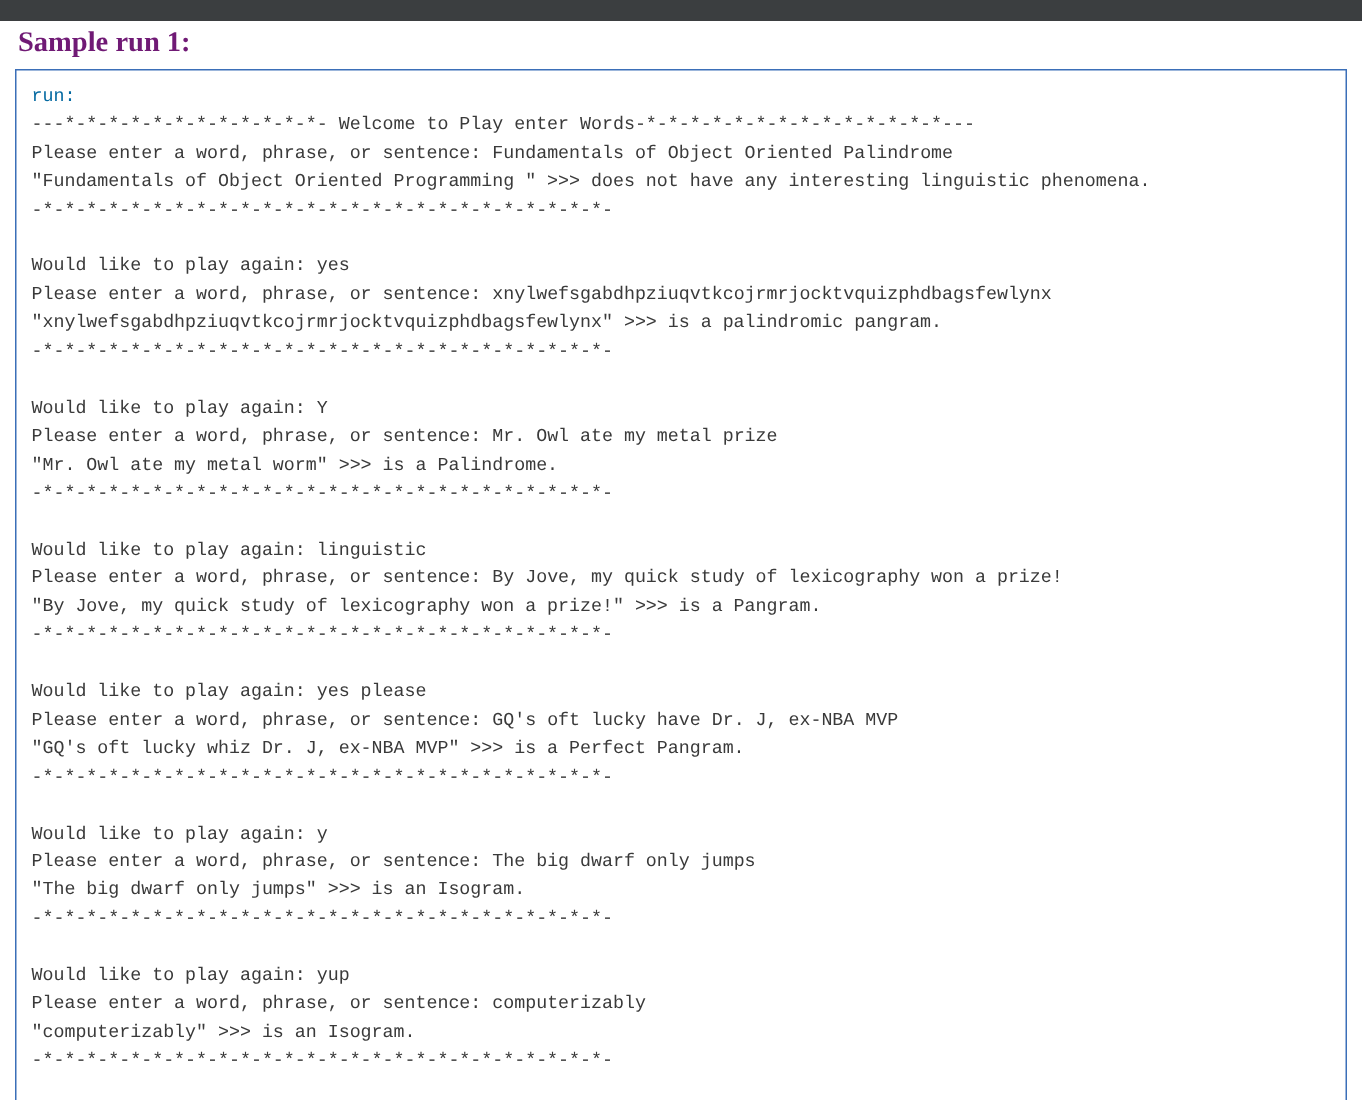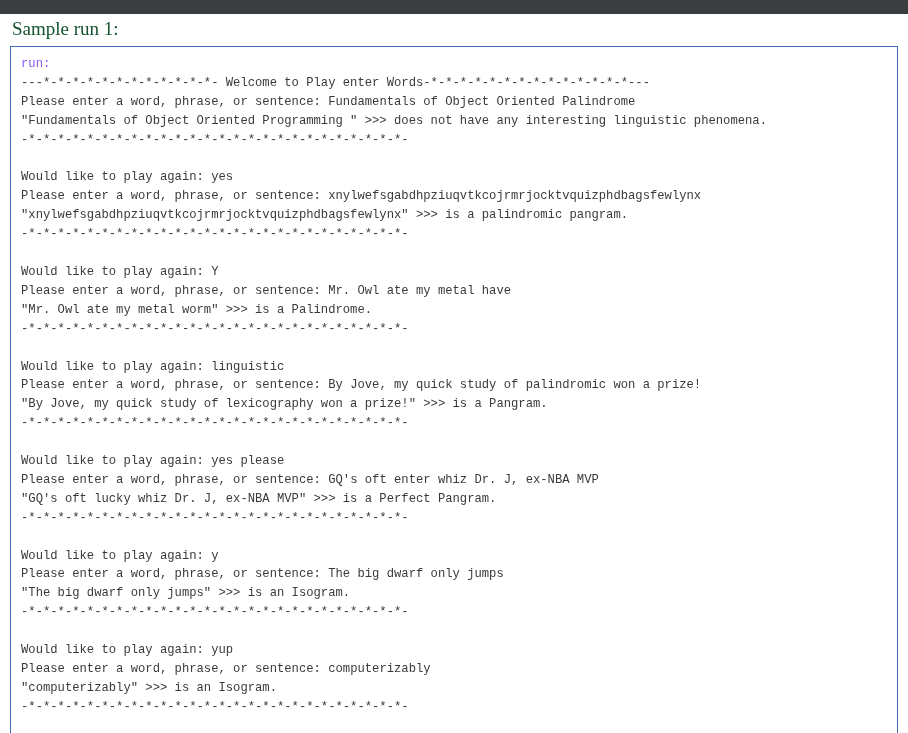--- a/index.html
+++ b/index.html
@@ -9,37 +9,37 @@
     font-family: "Times New Roman", Times, serif;
   }
   .top-bar {
     height: 14px;
     background: #3b3e40;
   }
   .page {
     padding: 0 10px 20px 10px;
   }
   .title {
-    font-weight: normal;
+    font-weight: bold;
     font-size: 19px;
-    color: #14532d;
+    color: #701a75;
     margin: 4px 0 6px 2px;
   }
   .console-box {
     border: 1px solid #3b6fb8;
     padding: 8px 8px 8px 10px;
     font-family: "Courier New", Courier, monospace;
     font-size: 12.2px;
     line-height: 1.55;
     color: #3a3a3a;
     white-space: pre;
     overflow: hidden;
   }
   .run-label {
-    color: #8b5cf6;
+    color: #0369a1;
   }
 </style>
 </head>
 <body>
 
 <div class="top-bar"></div>
 
 <div class="page">
 
   <div class="title">Sample run 1:</div>
@@ -49,31 +49,31 @@
 <span>Please enter a word, phrase, or sentence: </span><span>Fundamentals of Object Oriented Palindrome</span>
 <span>"Fundamentals of Object Oriented Programming " &gt;&gt;&gt; does not have any interesting linguistic phenomena.</span>
 <span>-*-*-*-*-*-*-*-*-*-*-*-*-*-*-*-*-*-*-*-*-*-*-*-*-*-*-</span>
 
 <span>Would like to play again: </span><span>yes</span>
 <span>Please enter a word, phrase, or sentence: </span><span>xnylwefsgabdhpziuqvtkcojrmrjocktvquizphdbagsfewlynx</span>
 <span>"xnylwefsgabdhpziuqvtkcojrmrjocktvquizphdbagsfewlynx" &gt;&gt;&gt; is a palindromic pangram.</span>
 <span>-*-*-*-*-*-*-*-*-*-*-*-*-*-*-*-*-*-*-*-*-*-*-*-*-*-*-</span>
 
 <span>Would like to play again: </span><span>Y</span>
-<span>Please enter a word, phrase, or sentence: </span><span>Mr. Owl ate my metal have</span>
+<span>Please enter a word, phrase, or sentence: </span><span>Mr. Owl ate my metal prize</span>
 <span>"Mr. Owl ate my metal worm" &gt;&gt;&gt; is a Palindrome.</span>
 <span>-*-*-*-*-*-*-*-*-*-*-*-*-*-*-*-*-*-*-*-*-*-*-*-*-*-*-</span>
 
 <span>Would like to play again: </span><span>linguistic</span>
-<span>Please enter a word, phrase, or sentence: </span><span>By Jove, my quick study of palindromic won a prize!</span>
+<span>Please enter a word, phrase, or sentence: </span><span>By Jove, my quick study of lexicography won a prize!</span>
 <span>"By Jove, my quick study of lexicography won a prize!" &gt;&gt;&gt; is a Pangram.</span>
 <span>-*-*-*-*-*-*-*-*-*-*-*-*-*-*-*-*-*-*-*-*-*-*-*-*-*-*-</span>
 
 <span>Would like to play again: </span><span>yes please</span>
-<span>Please enter a word, phrase, or sentence: </span><span>GQ's oft enter whiz Dr. J, ex-NBA MVP</span>
+<span>Please enter a word, phrase, or sentence: </span><span>GQ's oft lucky have Dr. J, ex-NBA MVP</span>
 <span>"GQ's oft lucky whiz Dr. J, ex-NBA MVP" &gt;&gt;&gt; is a Perfect Pangram.</span>
 <span>-*-*-*-*-*-*-*-*-*-*-*-*-*-*-*-*-*-*-*-*-*-*-*-*-*-*-</span>
 
 <span>Would like to play again: </span><span>y</span>
 <span>Please enter a word, phrase, or sentence: </span><span>The big dwarf only jumps</span>
 <span>"The big dwarf only jumps" &gt;&gt;&gt; is an Isogram.</span>
 <span>-*-*-*-*-*-*-*-*-*-*-*-*-*-*-*-*-*-*-*-*-*-*-*-*-*-*-</span>
 
 <span>Would like to play again: </span><span>yup</span>
 <span>Please enter a word, phrase, or sentence: </span><span>computerizably</span>

